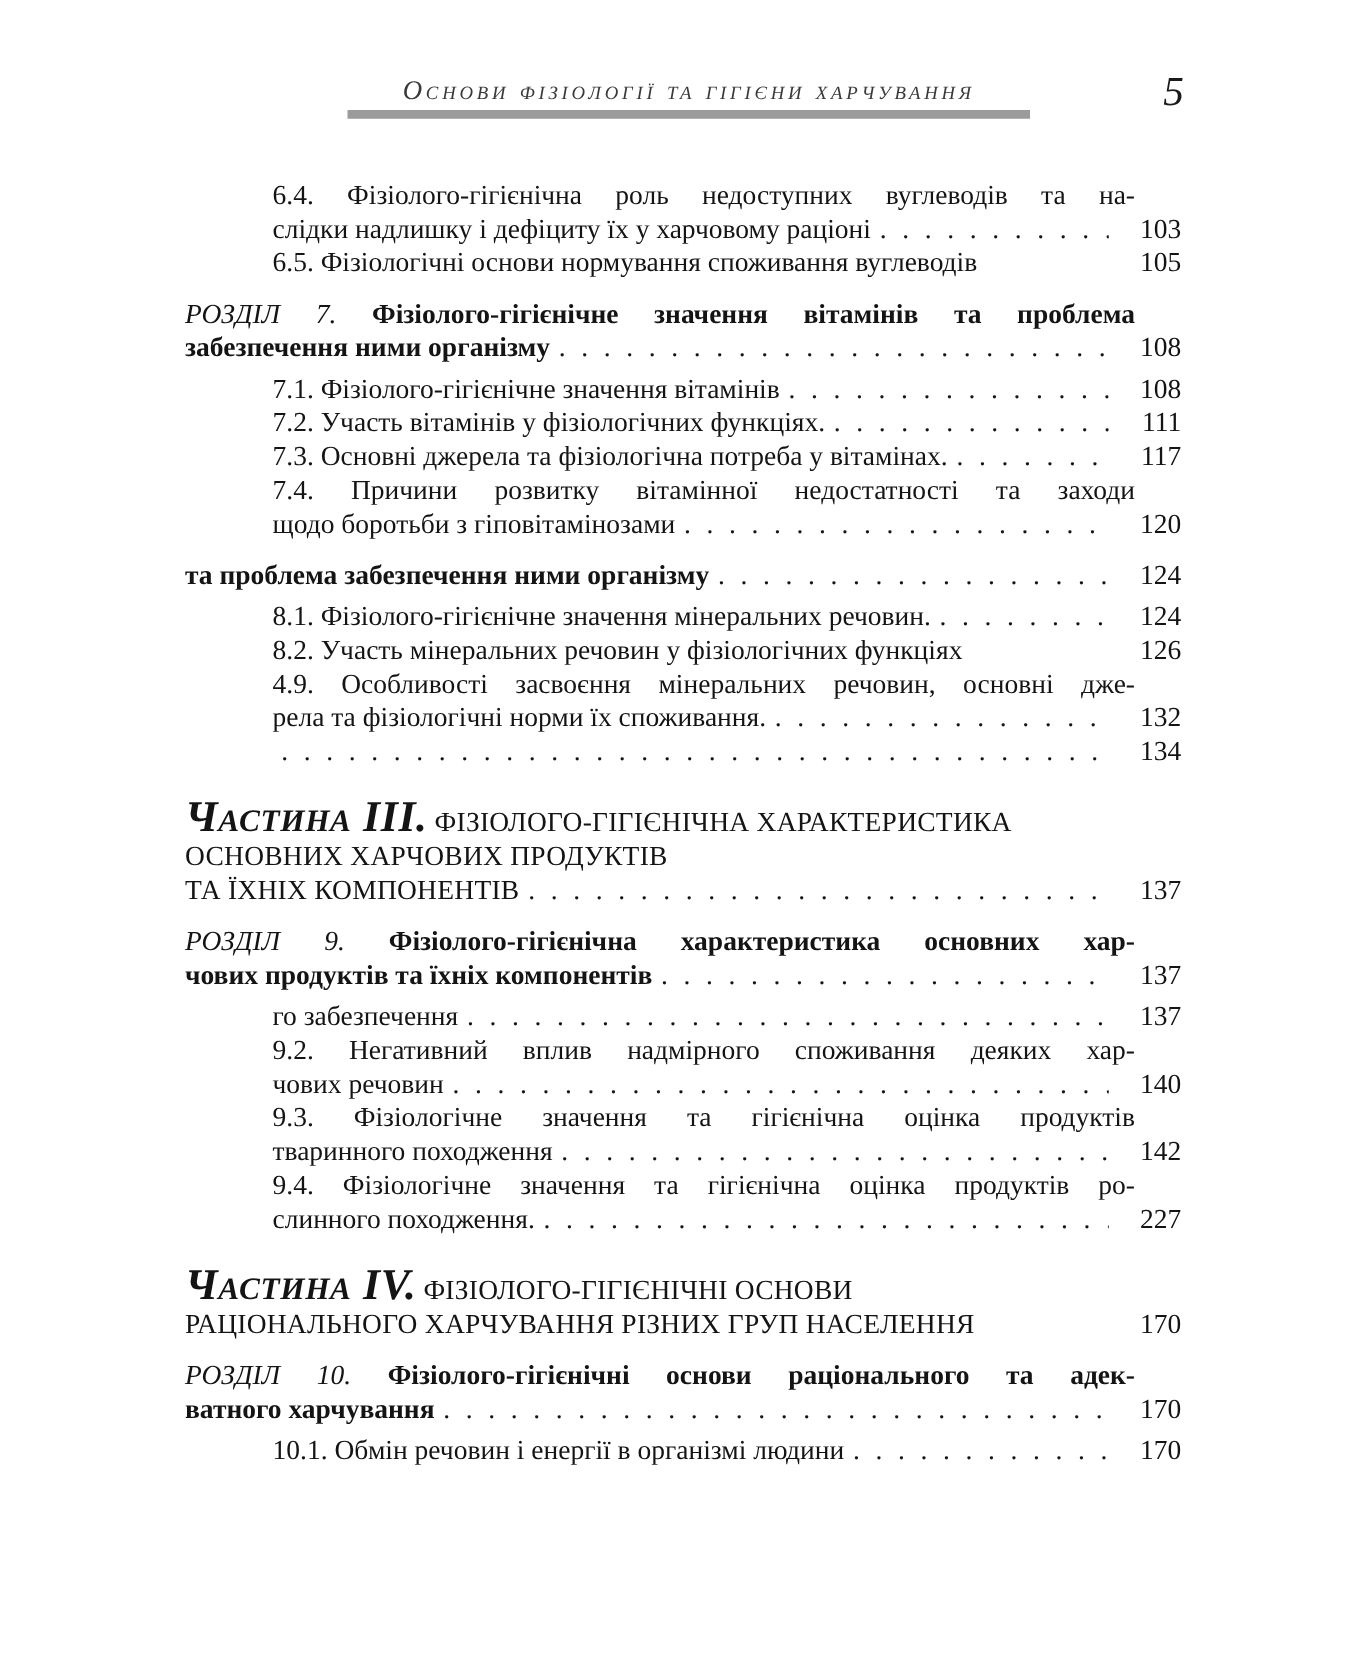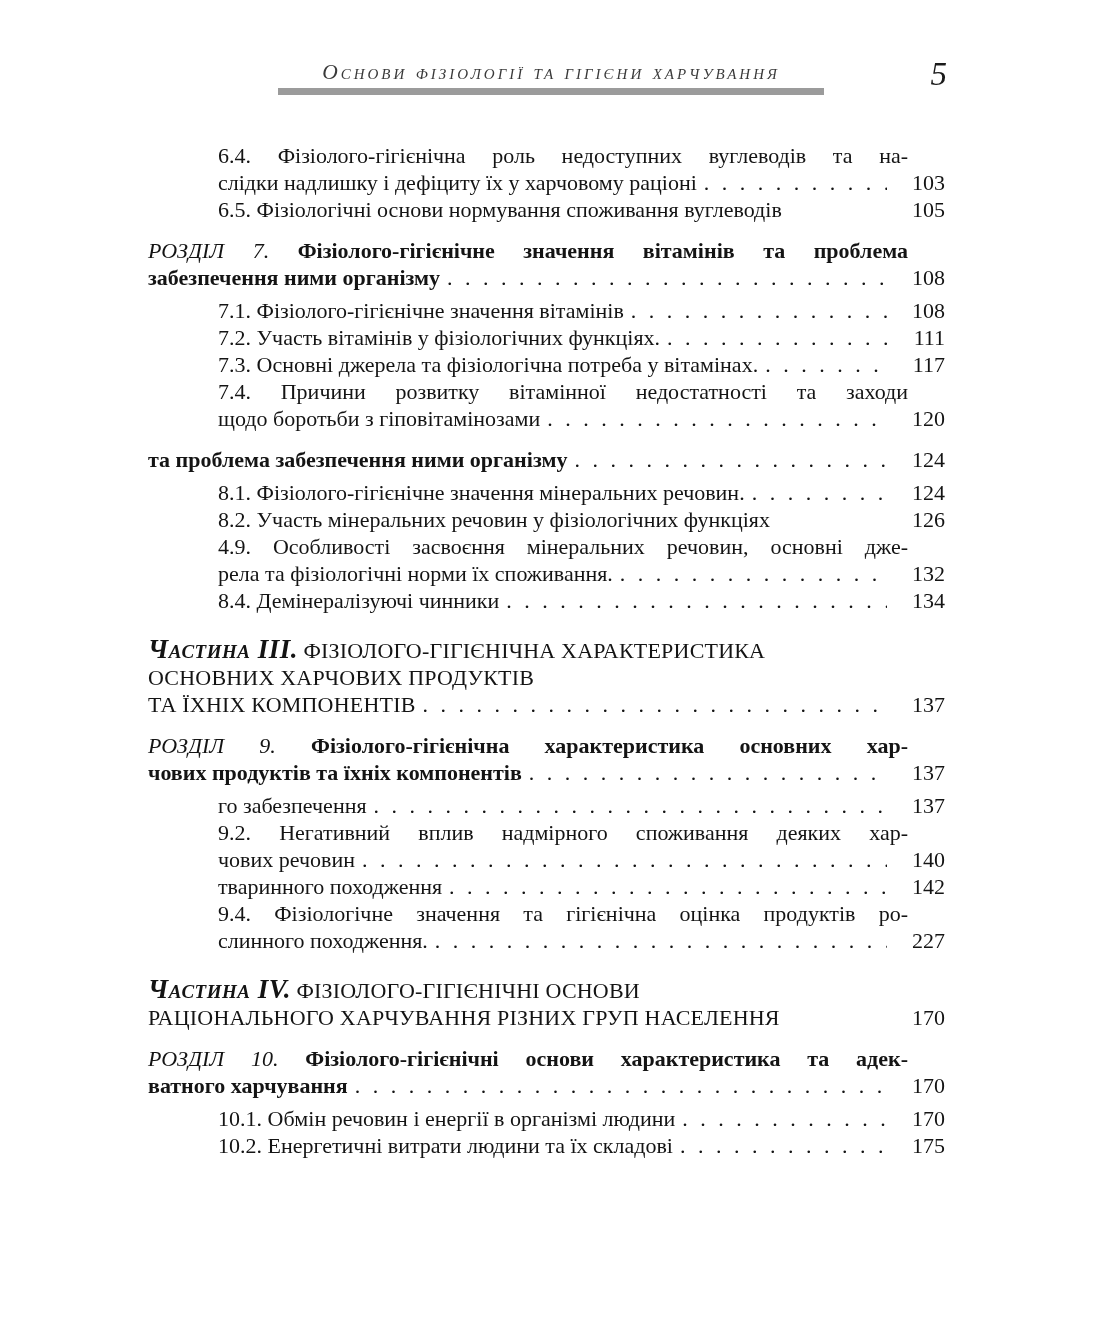--- a/index.html
+++ b/index.html
@@ -29,21 +29,21 @@
   .row .txt { white-space:nowrap; flex:none; }
   .dots {
     flex:1 1 auto; min-width:0; overflow:hidden; white-space:nowrap;
     letter-spacing:3.5px; margin-left:7px; margin-right:10px; font-weight:400;
   }
   .pg { flex:none; min-width:48px; text-align:right; font-weight:400; }
   .ch-label { font-style:italic; font-weight:400; }
   .entry.chapter .txt { font-weight:700; }
   .part-label {
     font-weight:700; font-style:italic; font-variant:small-caps;
-    font-size:27px; line-height:1; letter-spacing:0.5px;
+    font-size:35px; line-height:1; letter-spacing:0.5px;
   }
   .entry.part .txt { letter-spacing:0.2px; }
 </style>
 </head>
 <body>
 
 <div class="page" style="color: rgb(20, 20, 20);">
   <div class="header">
     <div class="title-block">
       <span class="head-title" style="color: rgb(58, 58, 58);">Основи фізіології та гігієни харчування</span>
@@ -128,21 +128,20 @@
       <div class="entry sub">
         <div class="line just"><span class="txt">4.9. Особливості засвоєння мінеральних речовин, основні дже-</span></div>
         <div class="line row">
           <span class="txt">рела та фізіологічні норми їх споживання.</span>
           <span class="dots">. . . . . . . . . . . . . . . . . . . . . . . . . . . . . . . . . . . . . . . . . . . . . . . . . . . . . . . . . . . .</span>
           <span class="pg">132</span>
         </div>
       </div>
       <div class="entry sub">
         <div class="line row">
-          <span class="txt">8.4. Демінералізуючі чинники</span>
           <span class="dots">. . . . . . . . . . . . . . . . . . . . . . . . . . . . . . . . . . . . . . . . . . . . . . . . . . . . . . . . . . . .</span>
           <span class="pg">134</span>
         </div>
       </div>
       <div class="entry part">
         <div class="line"><span class="part-label">Частина III.</span> <span class="txt">ФІЗІОЛОГО-ГІГІЄНІЧНА ХАРАКТЕРИСТИКА</span></div>
         <div class="line"><span class="txt">ОСНОВНИХ ХАРЧОВИХ ПРОДУКТІВ</span></div>
         <div class="line row">
           <span class="txt">ТА ЇХНІХ КОМПОНЕНТІВ</span>
           <span class="dots">. . . . . . . . . . . . . . . . . . . . . . . . . . . . . . . . . . . . . . . . . . . . . . . . . . . . . . . . . . . .</span>
@@ -166,20 +165,21 @@
       </div>
       <div class="entry sub">
         <div class="line just"><span class="txt">9.2. Негативний вплив надмірного споживання деяких хар-</span></div>
         <div class="line row">
           <span class="txt">чових речовин</span>
           <span class="dots">. . . . . . . . . . . . . . . . . . . . . . . . . . . . . . . . . . . . . . . . . . . . . . . . . . . . . . . . . . . .</span>
           <span class="pg">140</span>
         </div>
       </div>
       <div class="entry sub">
+        <div class="line just"><span class="txt">9.3. Фізіологічне значення та гігієнічна оцінка продуктів</span></div>
         <div class="line row">
           <span class="txt">тваринного походження</span>
           <span class="dots">. . . . . . . . . . . . . . . . . . . . . . . . . . . . . . . . . . . . . . . . . . . . . . . . . . . . . . . . . . . .</span>
           <span class="pg">142</span>
         </div>
       </div>
       <div class="entry sub">
         <div class="line just"><span class="txt">9.4. Фізіологічне значення та гігієнічна оцінка продуктів ро-</span></div>
         <div class="line row">
           <span class="txt">слинного походження.</span>
@@ -189,21 +189,21 @@
       </div>
       <div class="entry part">
         <div class="line"><span class="part-label">Частина IV.</span> <span class="txt">ФІЗІОЛОГО-ГІГІЄНІЧНІ ОСНОВИ</span></div>
         <div class="line row">
           <span class="txt">РАЦІОНАЛЬНОГО ХАРЧУВАННЯ РІЗНИХ ГРУП НАСЕЛЕННЯ</span>
           <span class="dots"></span>
           <span class="pg">170</span>
         </div>
       </div>
       <div class="entry chapter">
-        <div class="line just"><span class="ch-label">РОЗДІЛ 10.</span> <span class="txt">Фізіолого-гігієнічні основи характеристика та адек-</span></div>
+        <div class="line just"><span class="ch-label">РОЗДІЛ 10.</span> <span class="txt">Фізіолого-гігієнічні основи раціонального та адек-</span></div>
         <div class="line row">
           <span class="txt">ватного харчування</span>
           <span class="dots">. . . . . . . . . . . . . . . . . . . . . . . . . . . . . . . . . . . . . . . . . . . . . . . . . . . . . . . . . . . .</span>
           <span class="pg">170</span>
         </div>
       </div>
       <div class="entry sub gap-sm">
         <div class="line row">
           <span class="txt">10.1. Обмін речовин і енергії в організмі людини</span>
           <span class="dots">. . . . . . . . . . . . . . . . . . . . . . . . . . . . . . . . . . . . . . . . . . . . . . . . . . . . . . . . . . . .</span>

